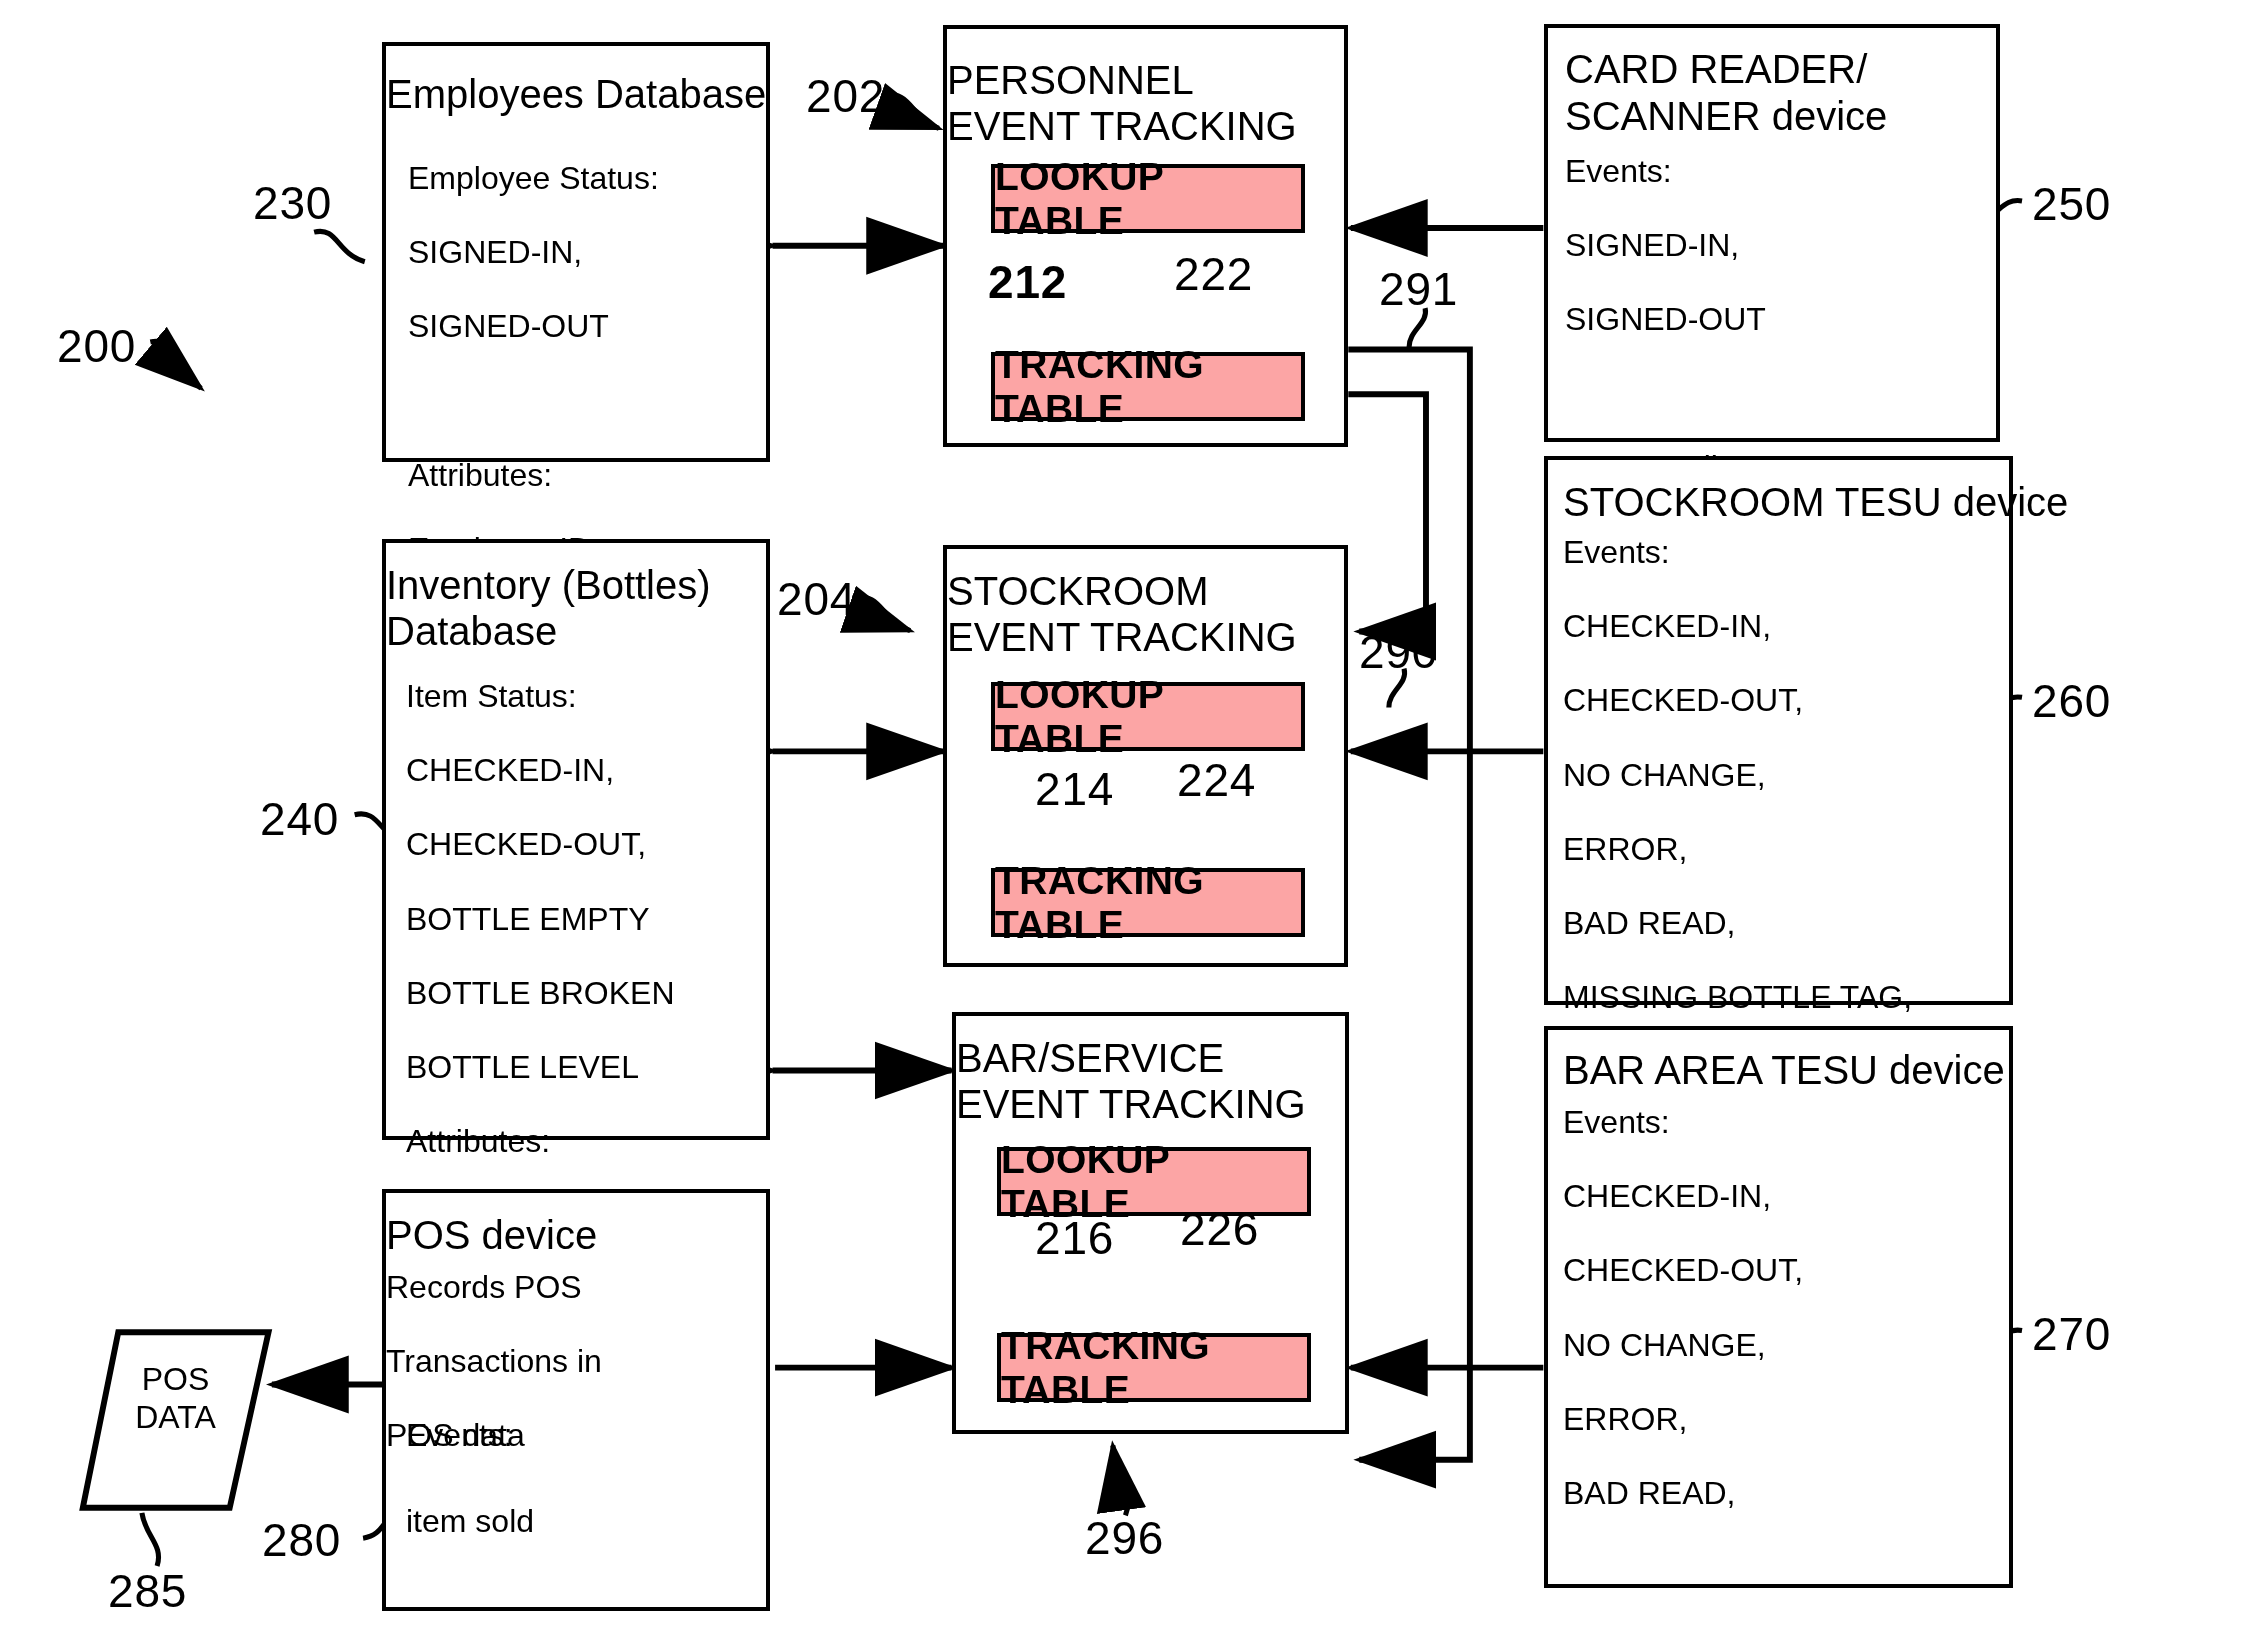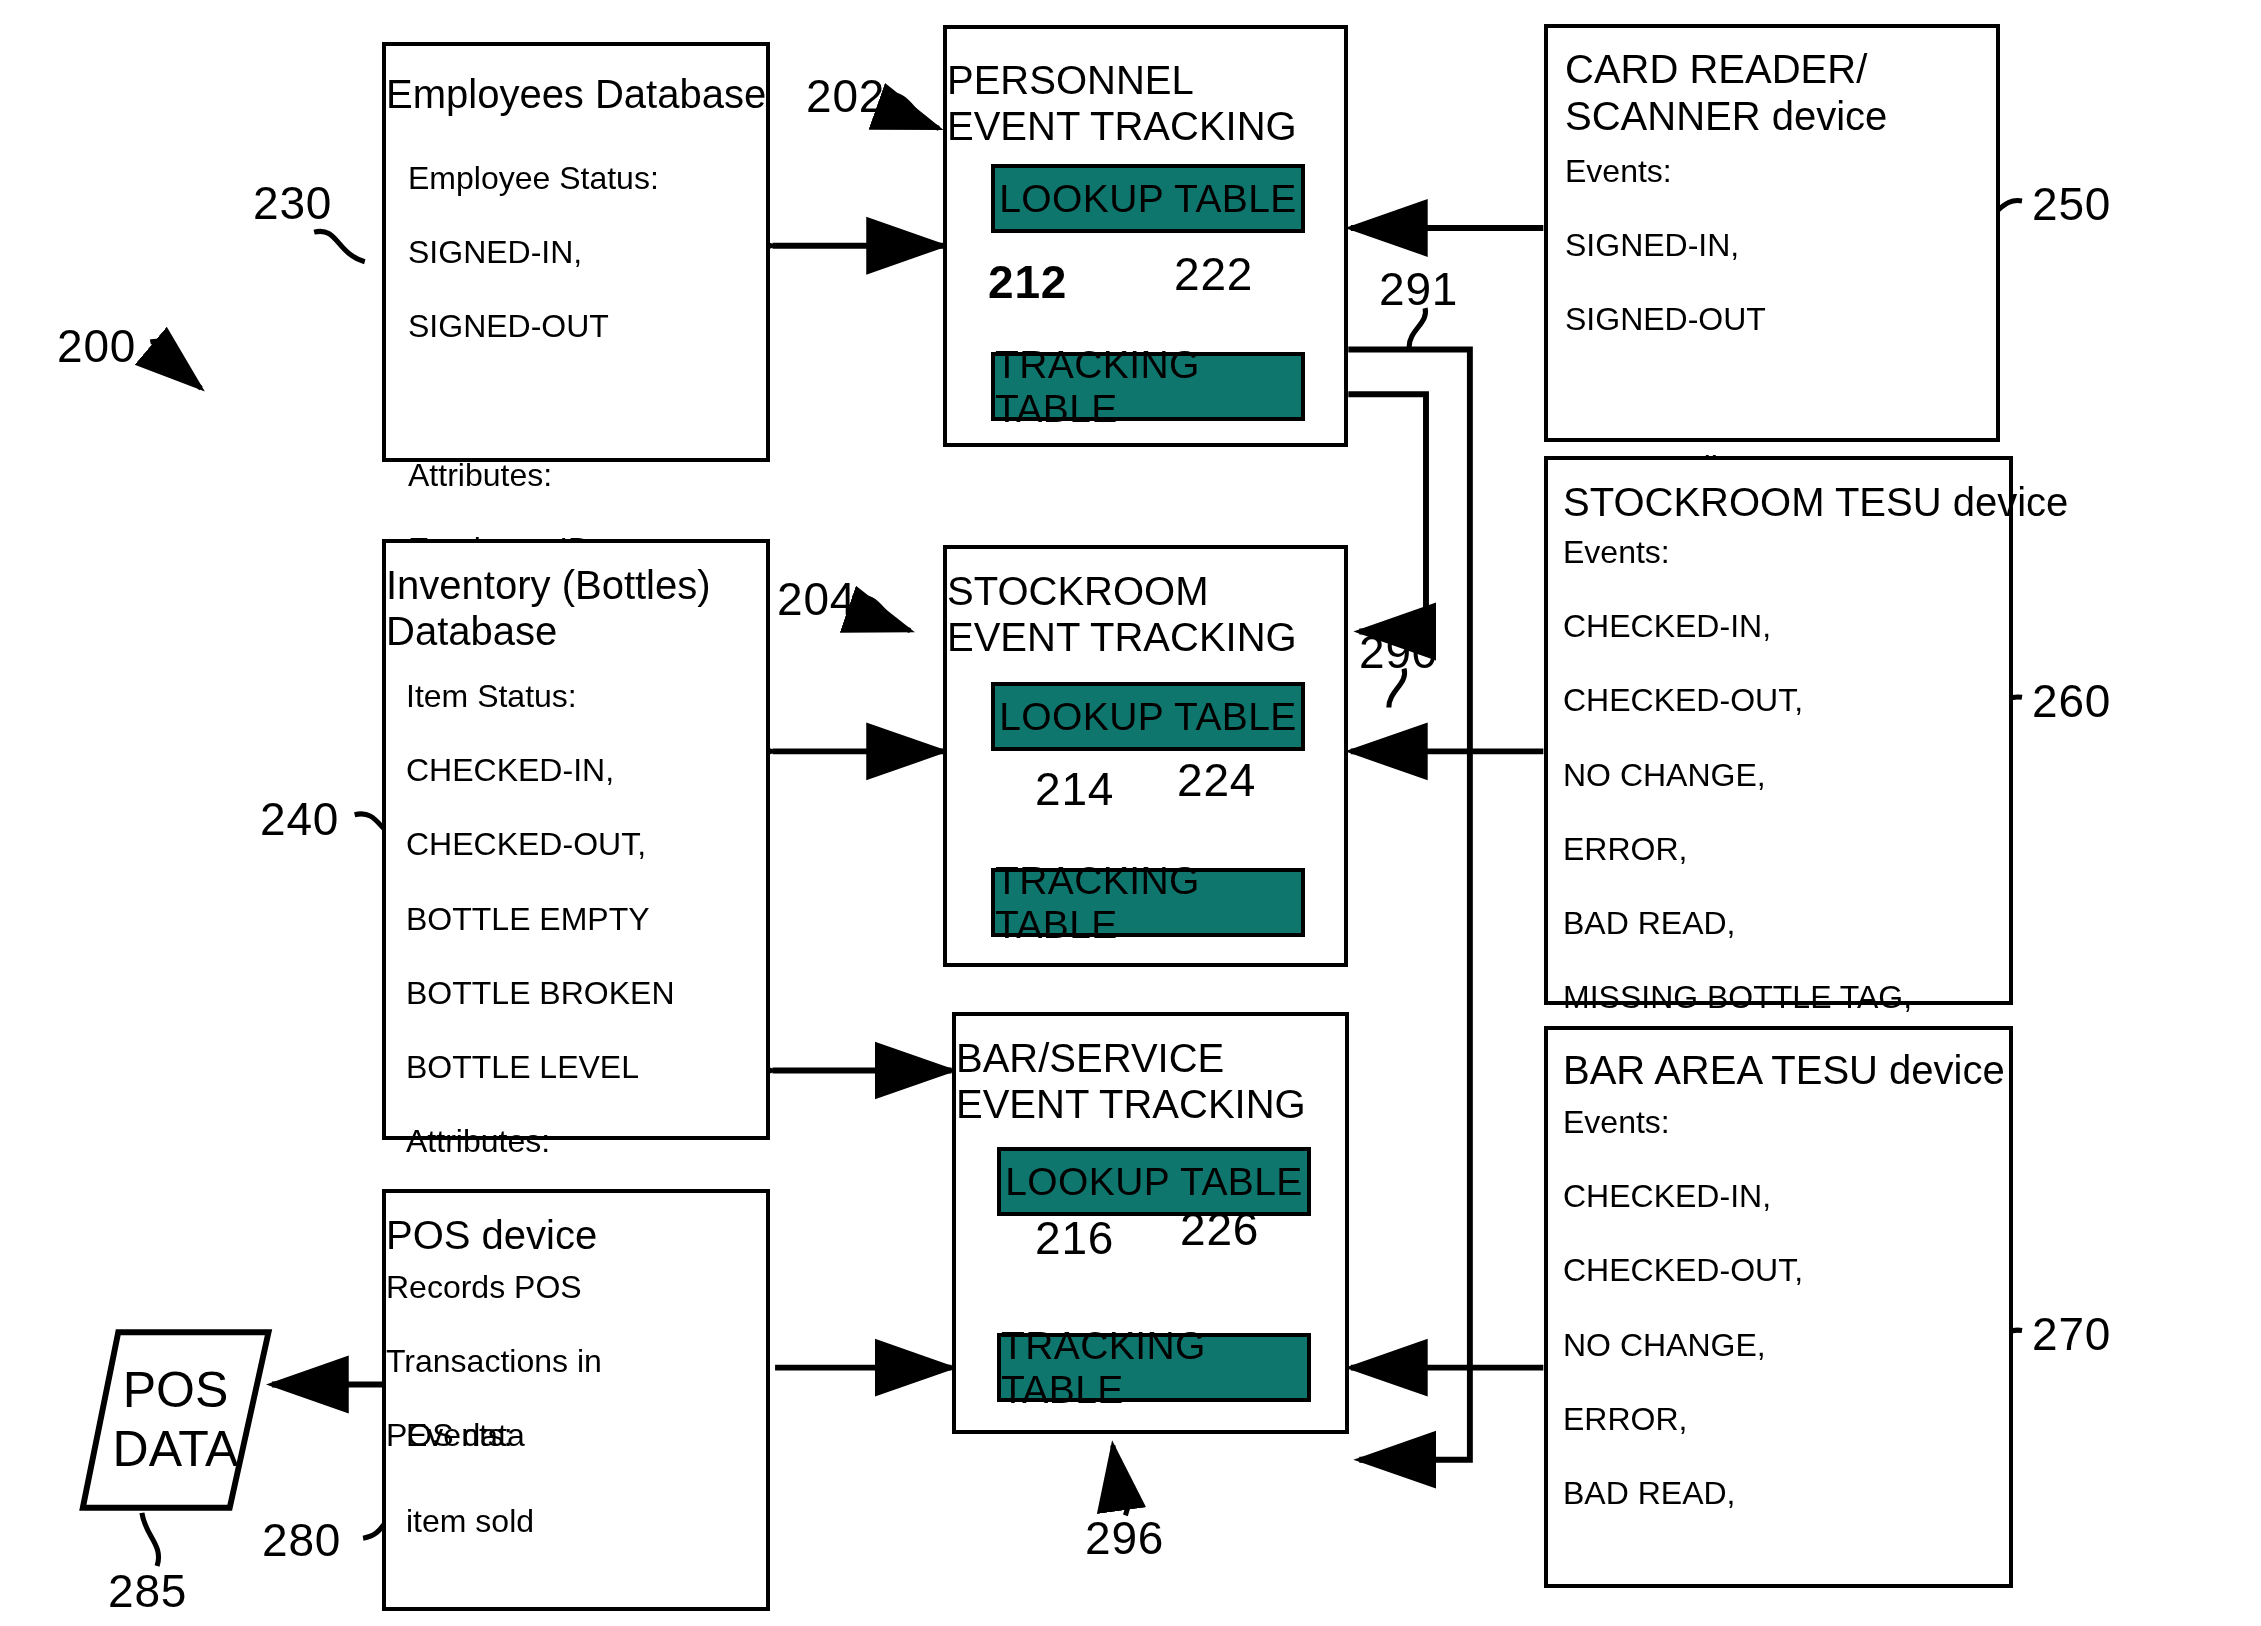--- a/index.html
+++ b/index.html
@@ -1,28 +1,28 @@
 <!DOCTYPE html>
 <html style="font-size:13.5px"><head>
 <meta charset="utf-8">
 <style>
   html,body{margin:0;padding:0;background:#fff;}
   body{font-family:"Liberation Sans",sans-serif;color:#000;}
   #root{position:relative;width:2261px;height:1626px;background:#fff;overflow:hidden;}
   svg.layer{position:absolute;top:0;left:0;width:2261px;height:1626px;pointer-events:none;}
   .box{position:absolute;box-sizing:border-box;border:4.2px solid #000;background:#fff;}
-  .inner-box{position:absolute;box-sizing:border-box;border:4.2px solid #000;background:#0f766e;
-             display:flex;align-items:center;justify-content:center;}
+  .inner-box{position:absolute;box-sizing:border-box;border:4.2px solid #000;background:#fca5a5;
+             display:flex;align-items:center;justify-content:center;font-weight:bold;}
   .txt{position:absolute;white-space:pre;line-height:1.16;}
   .ctr{text-align:left;}
   .refnum{position:absolute;font-size:46px;letter-spacing:0.8px;}
   .title{font-size:40px;}
   .body-txt{font-size:32px;}
   .tbl-label{font-size:39px;letter-spacing:0.4px;}
-  .posdata{position:absolute;font-size:50px;text-align:center;line-height:1.18;}
+  .posdata{position:absolute;font-size:32px;text-align:center;line-height:1.18;}
 </style>
 </head>
 <body>
 
 <div id="root">
 
   <svg class="layer" viewBox="0 0 2678 1926">
     <defs>
       <marker id="ah" markerWidth="16" markerHeight="16" refX="13" refY="5.5" orient="auto" markerUnits="strokeWidth">
         <path d="M0,0.6 L14,5.5 L0,10.4 z" fill="#000"></path>

